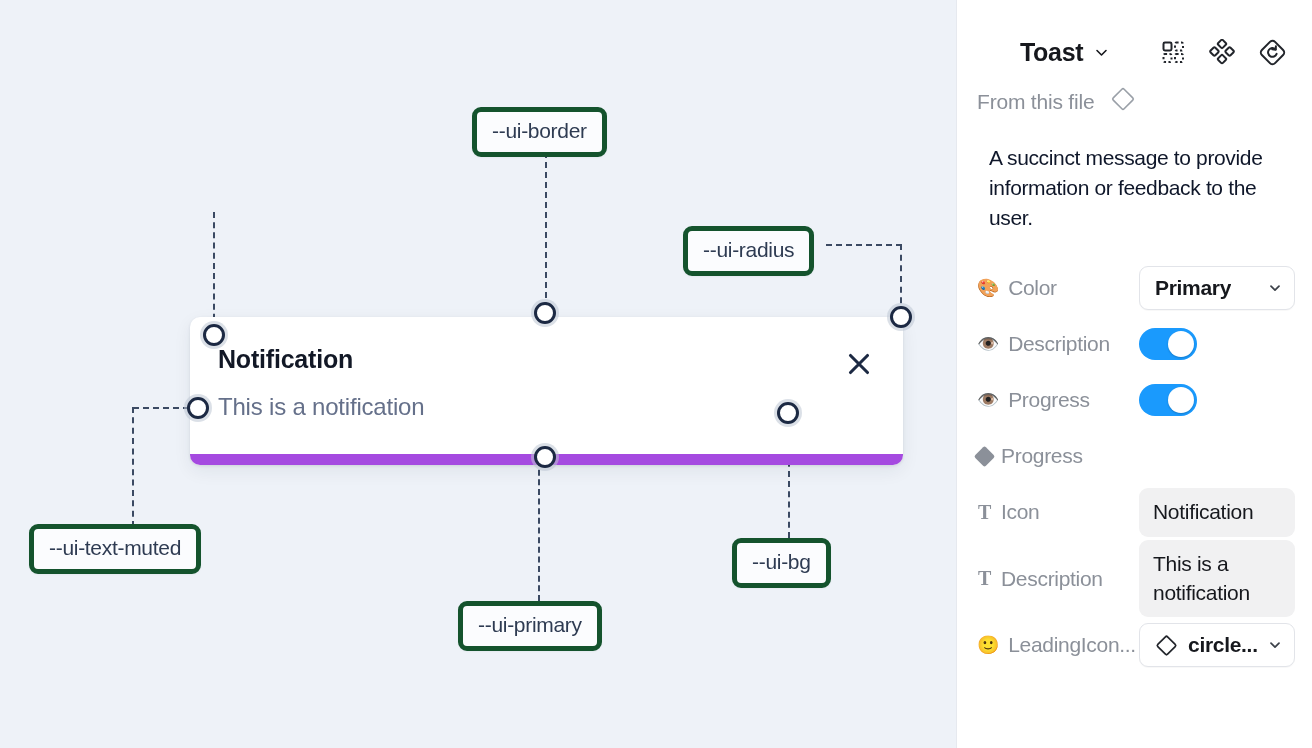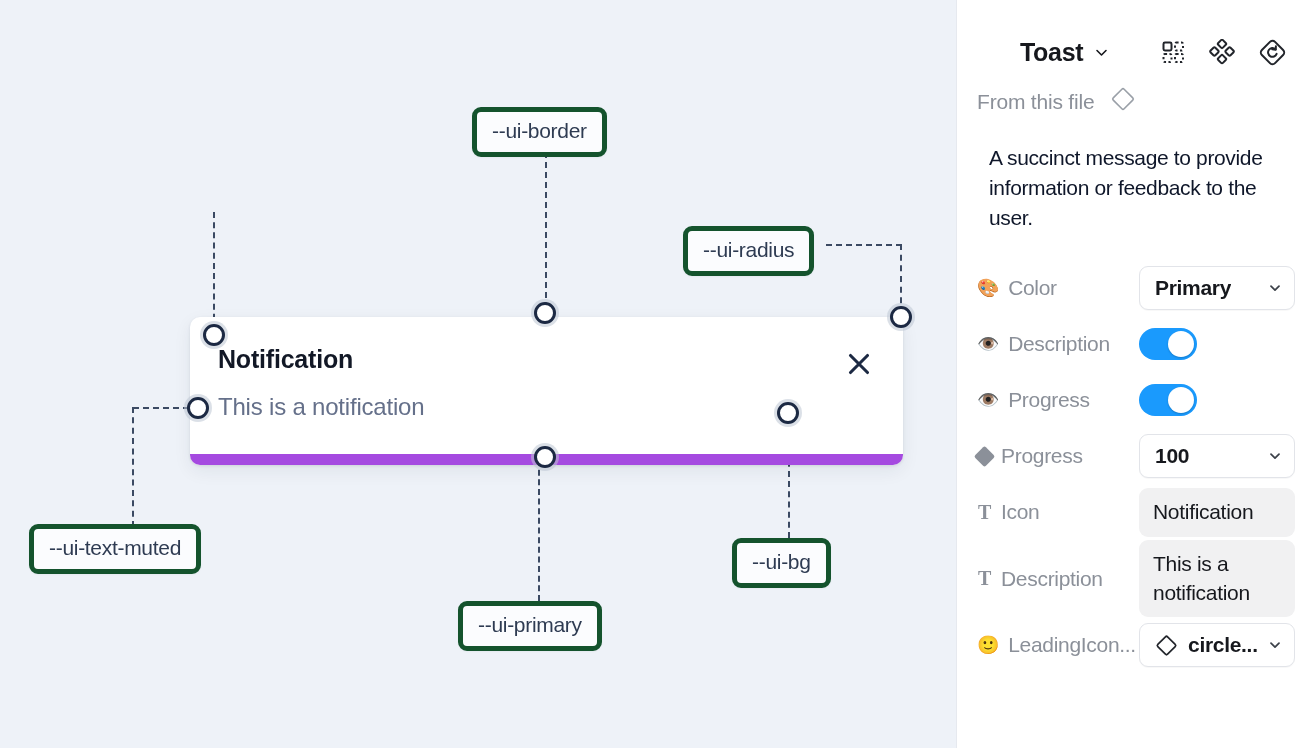--- a/index.html
+++ b/index.html
@@ -329,30 +329,20 @@
         <div class="control">
           <div class="toggle"></div>
         </div>
       </div>
 
       <div class="prop-row">
         <div class="prop-label">
           <span class="diamond-fill"></span>
           <span class="ptext">Progress</span>
         </div>
-        <div class="control">
-          <div class="select">
-            <span class="val">100</span>
-            <span class="chev">
-              <svg width="14" height="14" viewBox="0 0 14 14" fill="none">
-                <path d="M3 5.2 L7 9.2 L11 5.2" stroke="#3c4149" stroke-width="1.7" stroke-linecap="round" stroke-linejoin="round"></path>
-              </svg>
-            </span>
-          </div>
-        </div>
       </div>
 
       <div class="prop-row">
         <div class="prop-label">
           <span class="tserif">T</span>
           <span class="ptext">Icon</span>
         </div>
         <div class="control">
           <div class="textfield">Notification</div>
         </div>

